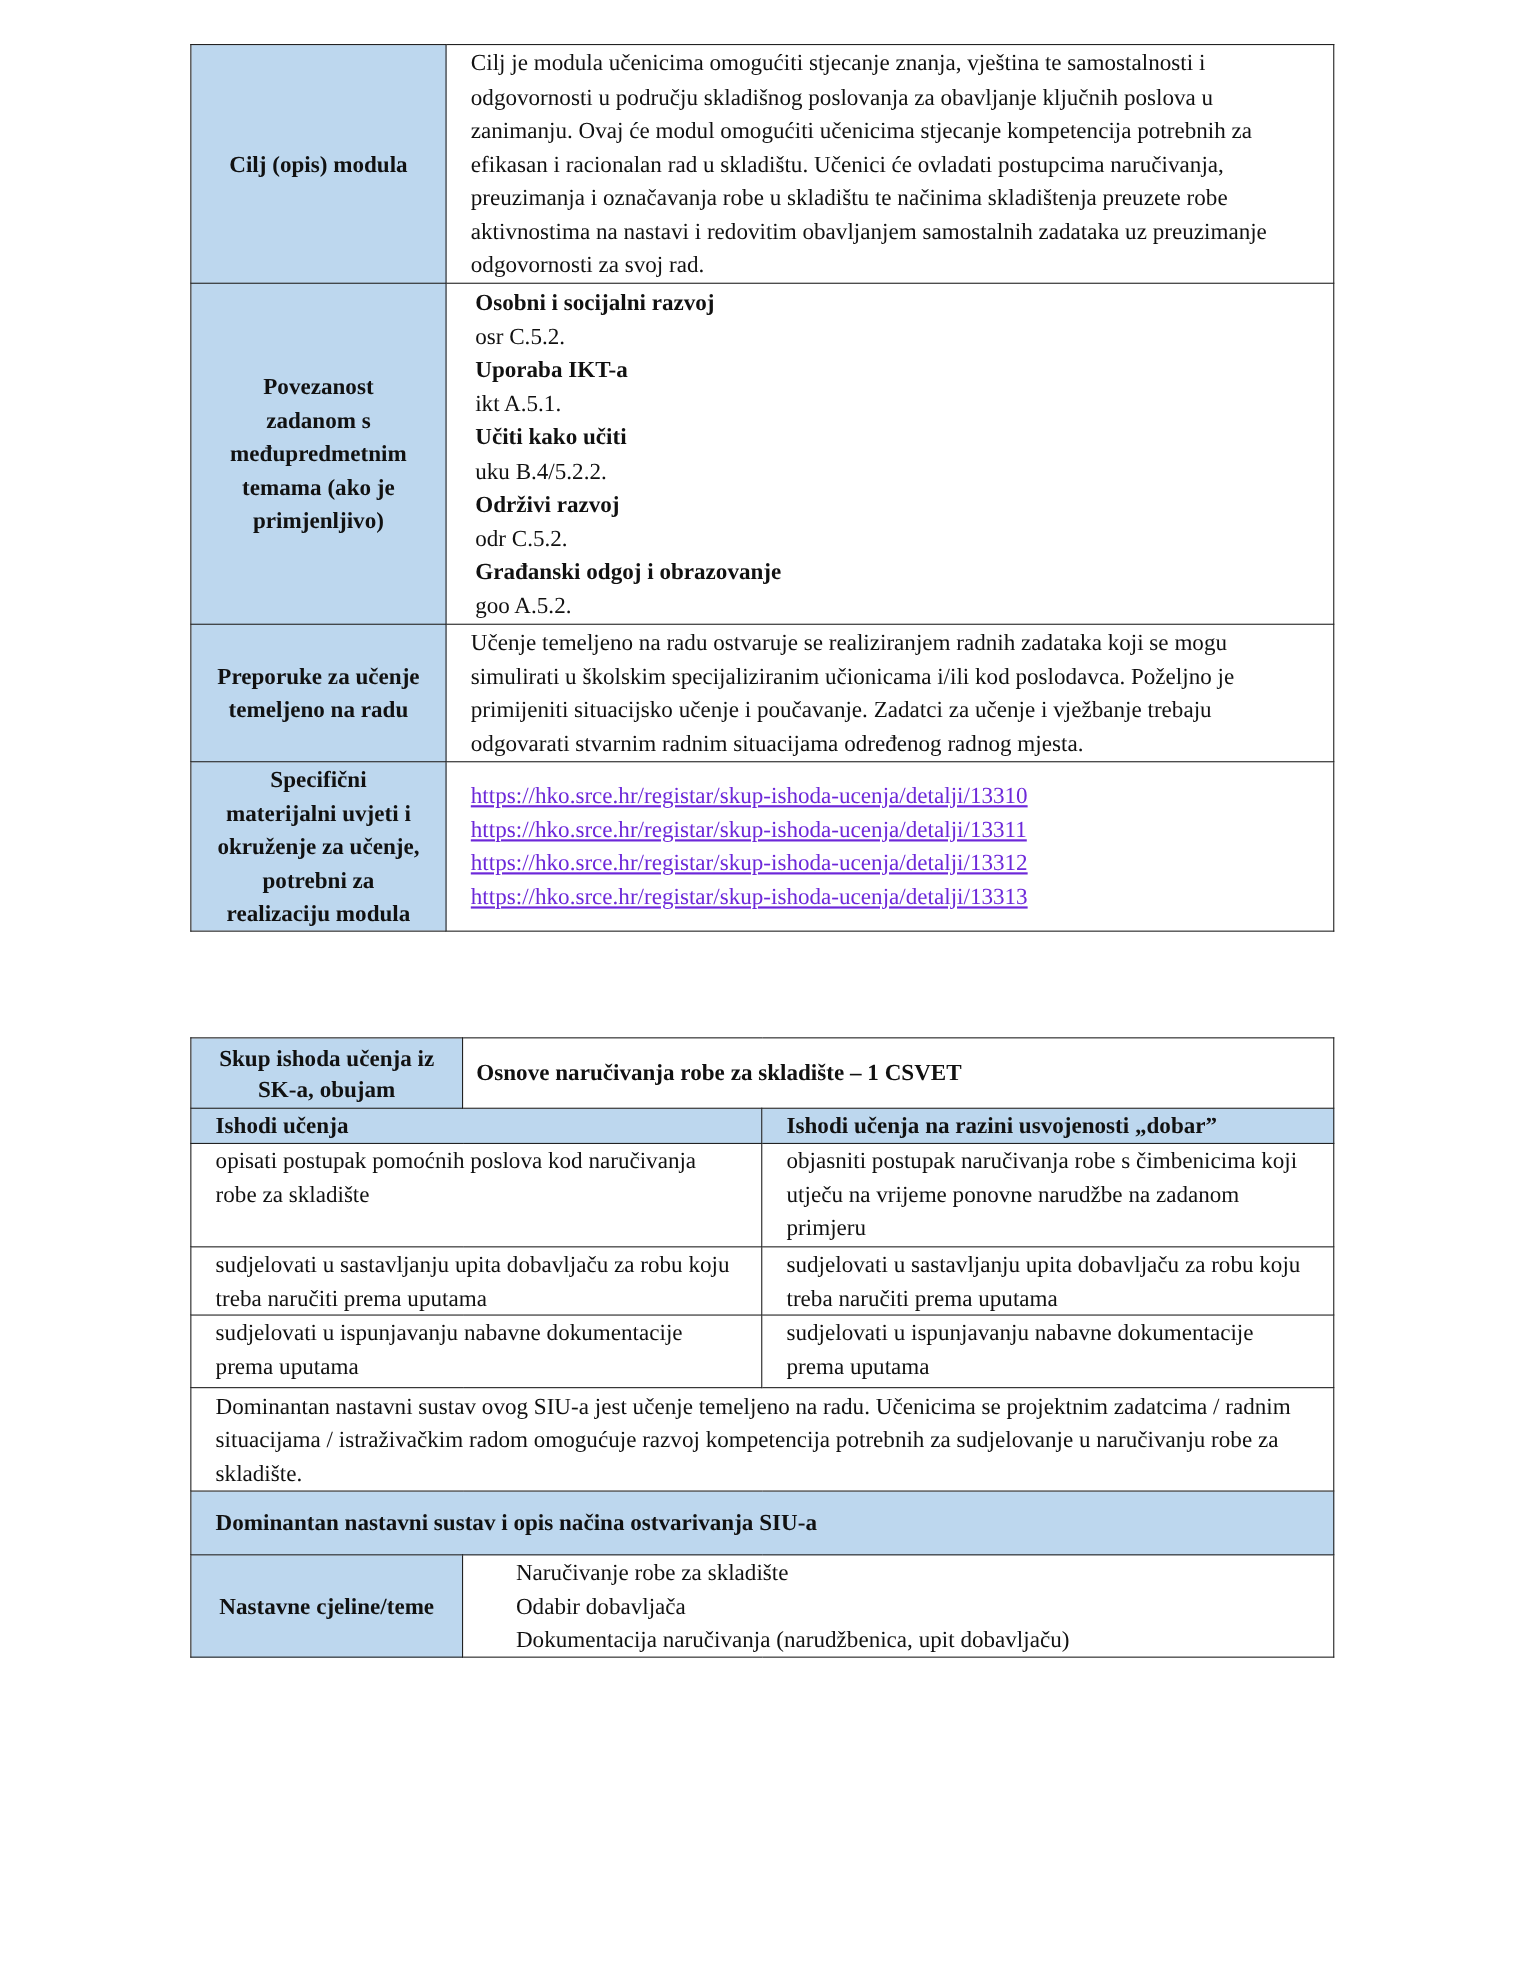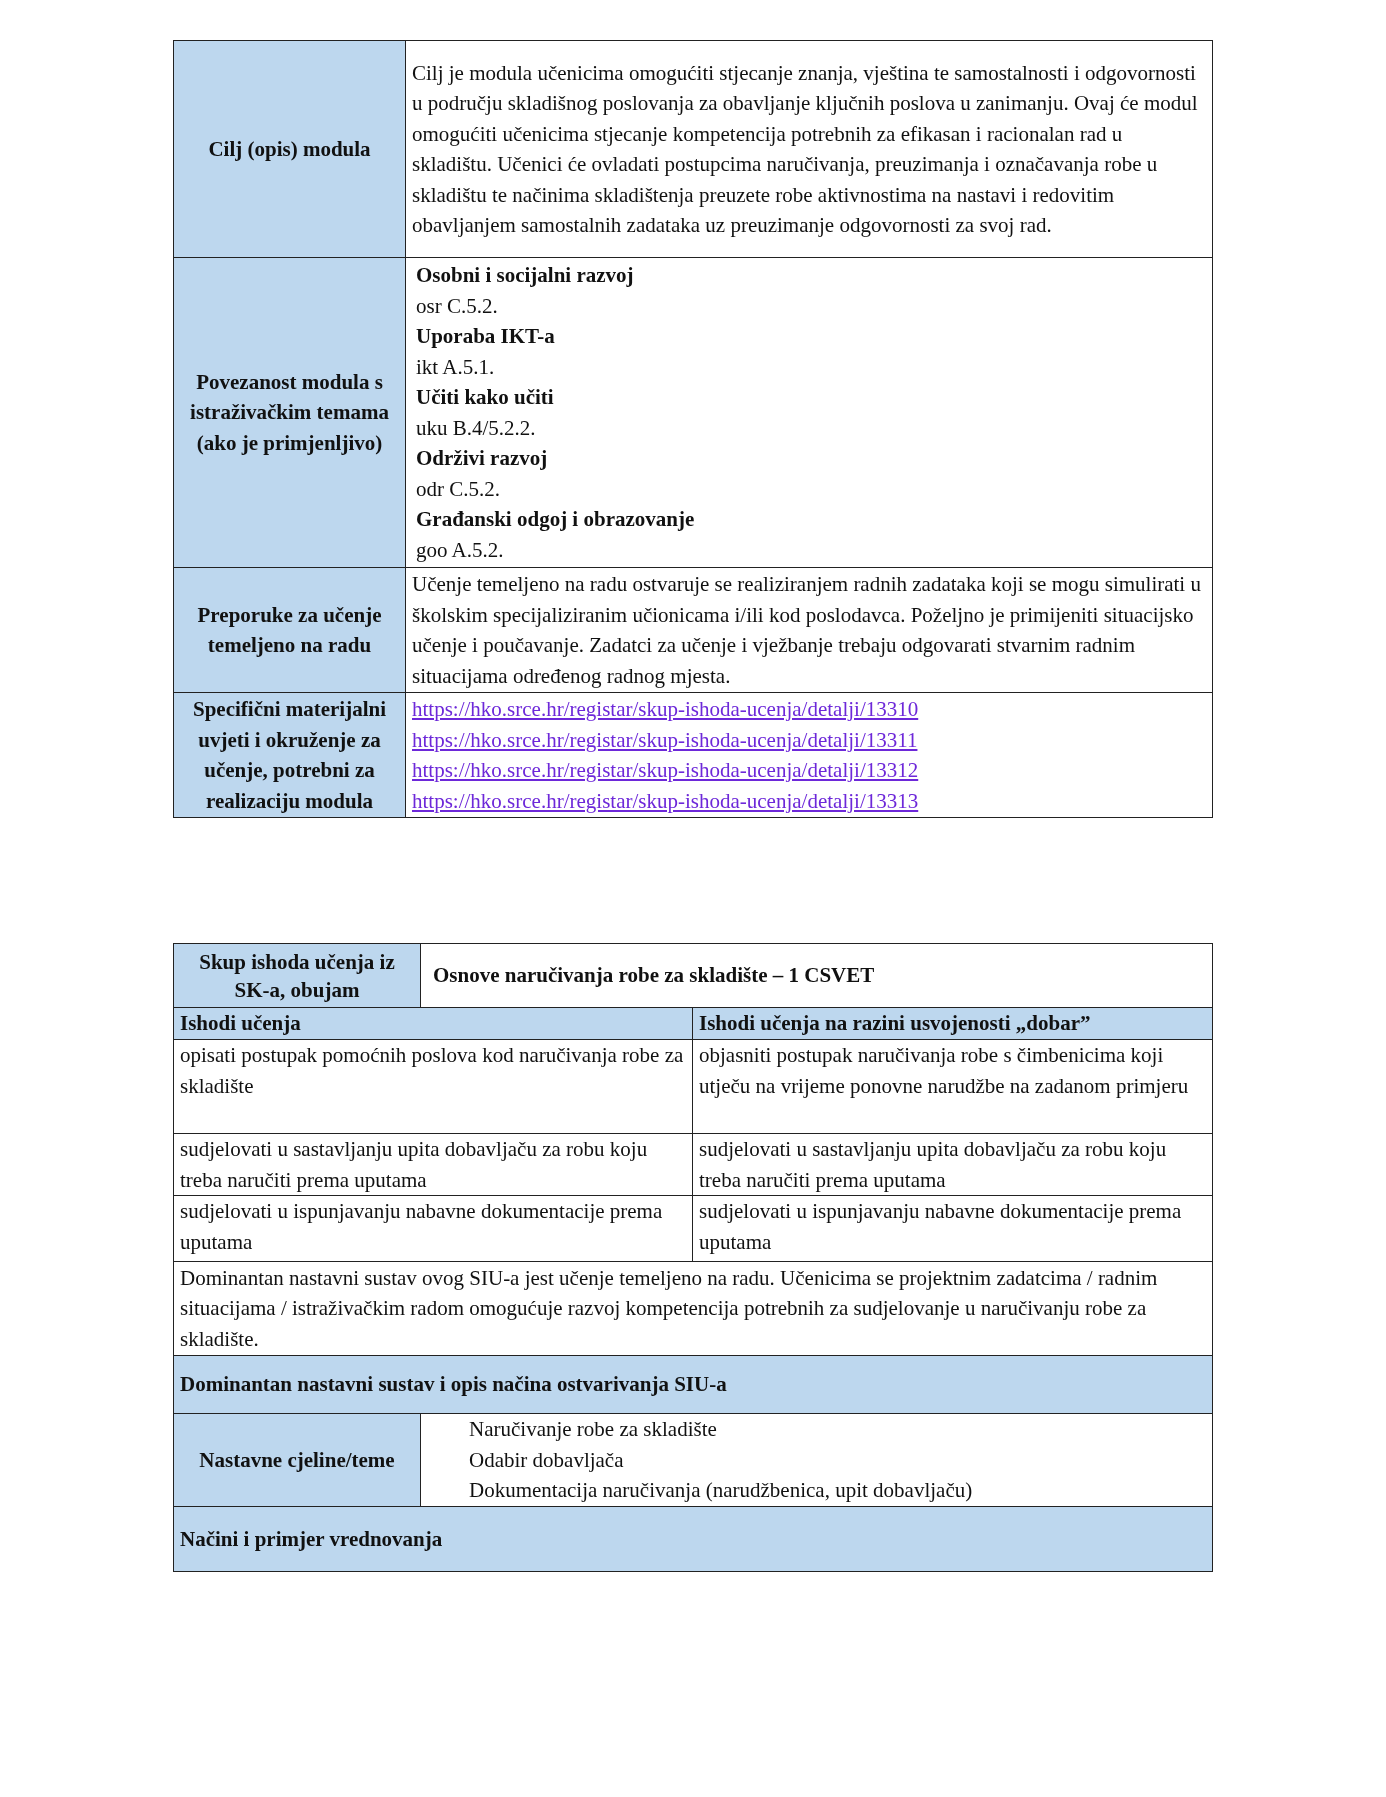--- a/index.html
+++ b/index.html
@@ -1,18 +1,18 @@
 <!DOCTYPE html>
 <html><head>
 <meta charset="utf-8">
 <style>
   html, body { margin: 0; padding: 0; background: #ffffff; }
   body { width: 1386px; height: 1797px; position: relative; font-family: "Liberation Serif", serif; color: #111; }
   table { border-collapse: collapse; position: absolute; table-layout: fixed; }
-  td { border: 1.5px solid #222; padding: 0 6px; vertical-align: middle; font-size: 21px; line-height: 30.5px; }
+  td { border: 1.5px solid #222; padding: 0 22px; vertical-align: middle; font-size: 21px; line-height: 30.5px; }
   .lbl { background: #bdd7ee; font-weight: bold; text-align: center; }
   .hdr { background: #bdd7ee; font-weight: bold; }
   .val { background: #fff; }
   .line { display: block; }
   .bold { font-weight: bold; }
   a { color: #6d28d9; text-decoration: underline; }
   #t1 { left: 173px; top: 40px; width: 1039px; }
   #t2 { left: 173px; top: 943px; width: 1039px; }
   .indent { padding-left: 48px; }
 </style>
@@ -23,21 +23,21 @@
   <colgroup>
       <col style="width:232px">
       <col style="width:807px">
     </colgroup>
   <tbody>
       <tr style="height:217px">
     <td class="lbl">Cilj (opis) modula</td>
     <td class="val">Cilj je modula učenicima omogućiti stjecanje znanja, vještina te samostalnosti i odgovornosti u području skladišnog poslovanja za obavljanje ključnih poslova u zanimanju. Ovaj će modul omogućiti učenicima stjecanje kompetencija potrebnih za efikasan i racionalan rad u skladištu. Učenici će ovladati postupcima naručivanja, preuzimanja i označavanja robe u skladištu te načinima skladištenja preuzete robe aktivnostima na nastavi i redovitim obavljanjem samostalnih zadataka uz preuzimanje odgovornosti za svoj rad.</td>
   </tr>
   <tr style="height:310px">
-    <td class="lbl">Povezanost modula s istraživačkim temama (ako je primjenljivo)</td>
+    <td class="lbl">Povezanost zadanom s međupredmetnim temama (ako je primjenljivo)</td>
     <td class="val">
       <div style="padding-left:4px">
         <span class="line bold">Osobni i socijalni razvoj</span>
         <span class="line">osr C.5.2.</span>
         <span class="line bold">Uporaba IKT-a</span>
         <span class="line">ikt A.5.1.</span>
         <span class="line bold">Učiti kako učiti</span>
         <span class="line">uku B.4/5.2.2.</span>
         <span class="line bold">Održivi razvoj</span>
         <span class="line">odr C.5.2.</span>
@@ -96,17 +96,14 @@
     <td class="hdr" colspan="3">Dominantan nastavni sustav i opis načina ostvarivanja SIU-a</td>
   </tr>
   <tr style="height:93px">
     <td class="lbl">Nastavne cjeline/teme</td>
     <td class="val indent" colspan="2">
       <span class="line">Naručivanje robe za skladište</span>
       <span class="line">Odabir dobavljača</span>
       <span class="line">Dokumentacija naručivanja (narudžbenica, upit dobavljaču)</span>
     </td>
   </tr>
-  <tr style="height:65px">
-    <td class="hdr" colspan="3">Načini i primjer vrednovanja</td>
-  </tr>
 </tbody>
   </table>
 
 </body></html>

